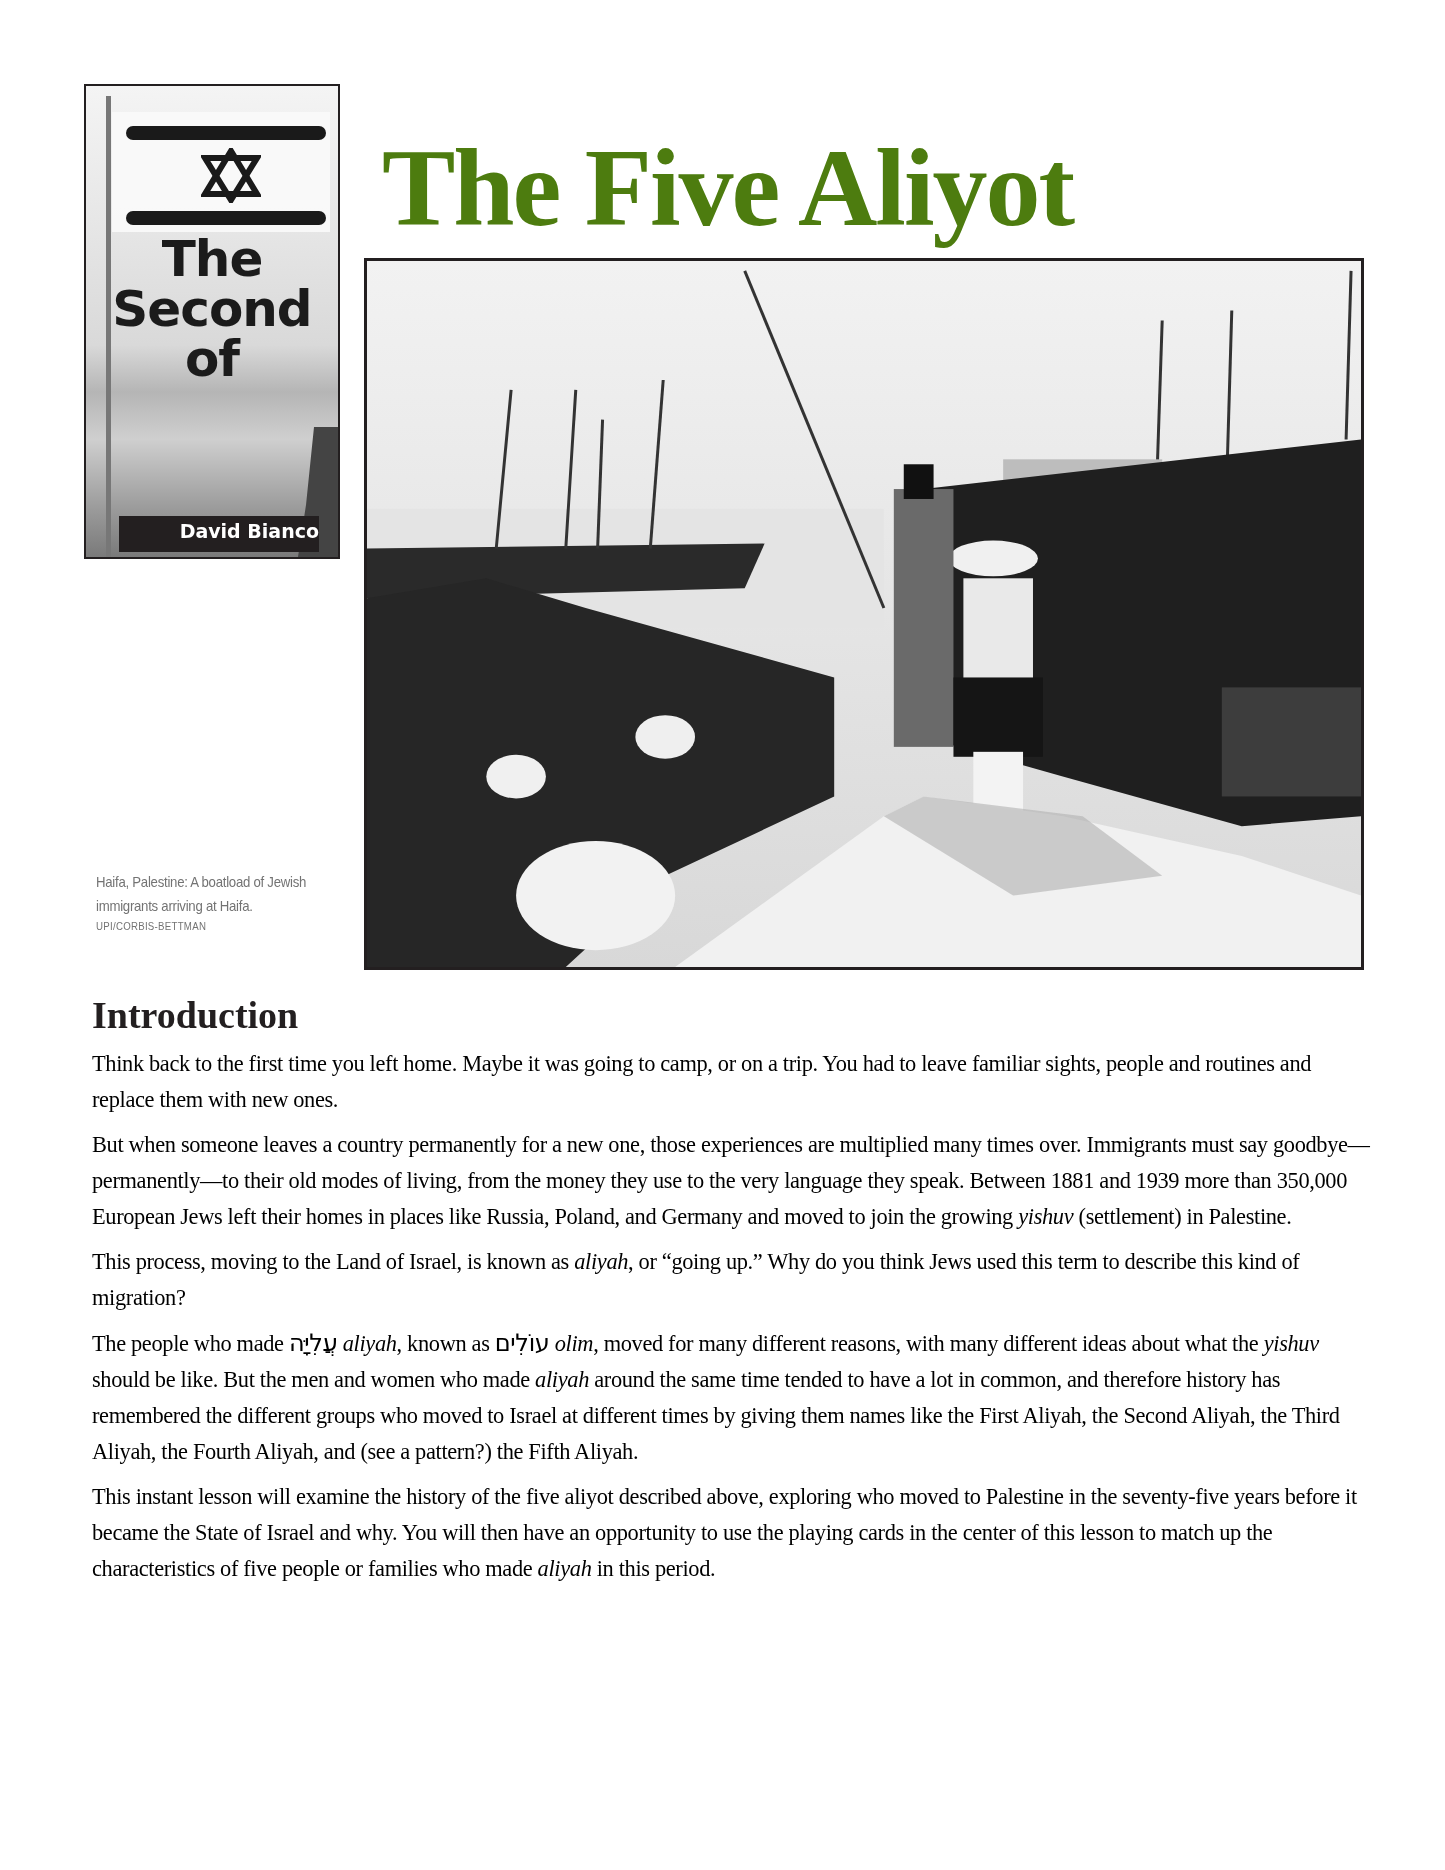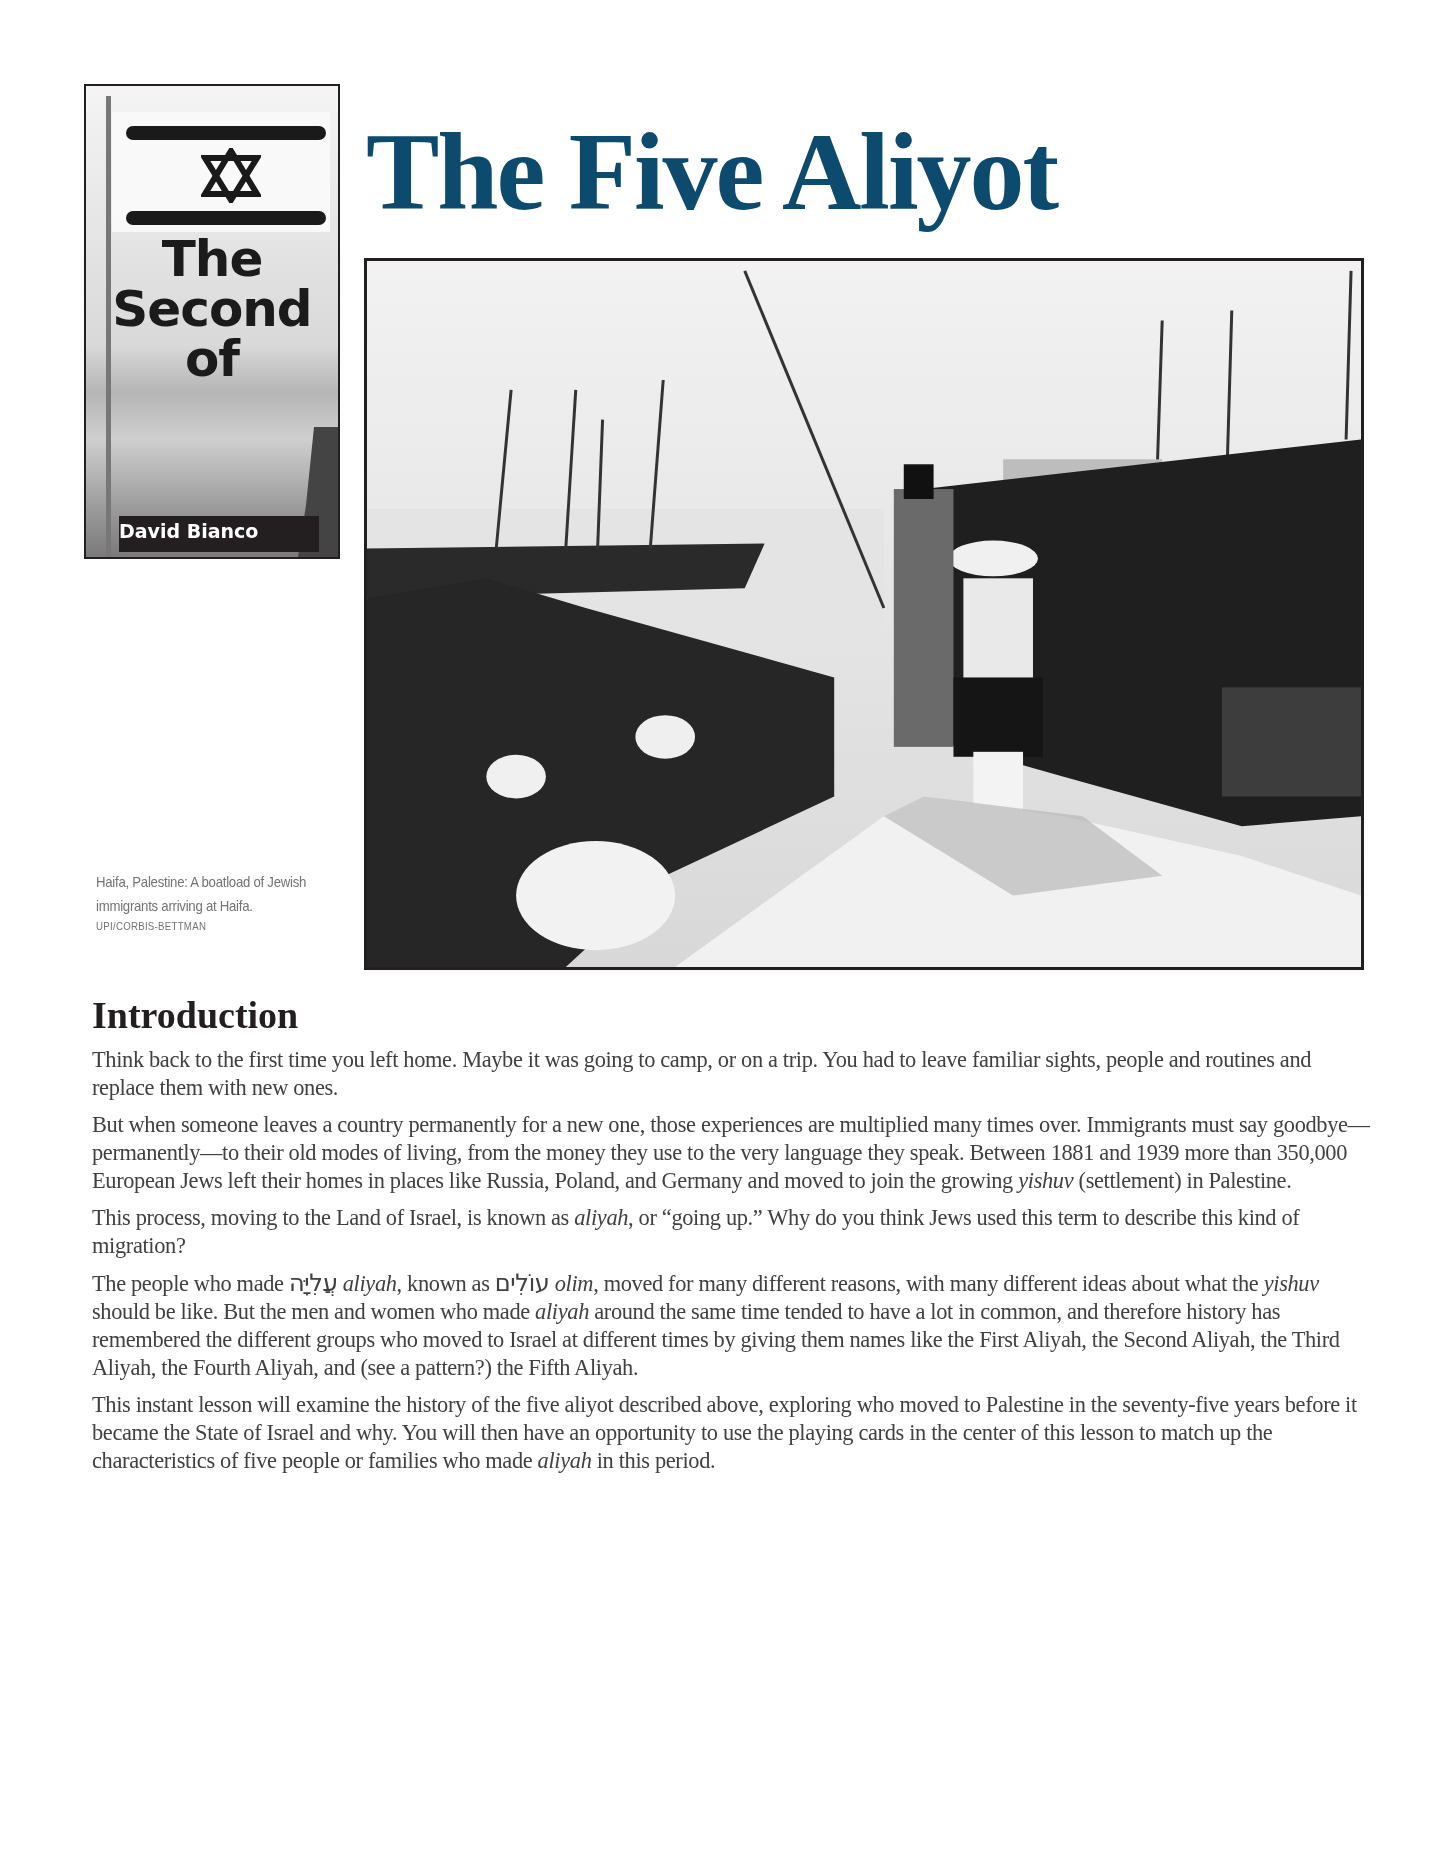--- a/index.html
+++ b/index.html
@@ -13,40 +13,40 @@
   #cover .flag { position: absolute; left: 26px; top: 26px; width: 218px; height: 120px; background: #fafafa; opacity: 0.92; }
   #cover .stripe { position: absolute; left: 40px; width: 200px; height: 14px; background: #1a1a1a; border-radius: 8px; }
   #cover .stripe.top { top: 40px; }
   #cover .stripe.bot { top: 125px; }
   #cover .star { position: absolute; left: 115px; top: 62px; width: 60px; height: 55px; }
   #cover .cover-title { position: absolute; left: 0; width: 100%; top: 148px; text-align: center;
     font-family: "DejaVu Sans", sans-serif; font-weight: bold; color: #1b1b1b; line-height: 50px; font-size: 50px; letter-spacing: -1px; }
   #cover .cover-title span { display: block; }
   #cover .cliff { position: absolute; right: 0; bottom: 0; width: 40px; height: 130px; background: #444; clip-path: polygon(40% 0, 100% 0, 100% 100%, 0 100%, 20% 60%); }
   #cover .author { position: absolute; left: 33px; top: 430px; width: 200px; height: 36px; background: #231f20; color: #fff;
-    font-family: "DejaVu Sans", sans-serif; font-weight: bold; font-size: 19px; line-height: 30px; text-align: left; }
+    font-family: "DejaVu Sans", sans-serif; font-weight: bold; font-size: 19px; line-height: 30px; text-align: right; }
 
   
-  #page-title { position: absolute; left: 366px; top: 112px; margin: 0; font-family: "Liberation Serif", serif;
-    font-weight: bold; font-size: 110px; line-height: 120px; letter-spacing: -2px; color: #0c4a6e; }
+  #page-title { position: absolute; left: 366px; top: 112px; margin: 16px; font-family: "Liberation Serif", serif;
+    font-weight: bold; font-size: 110px; line-height: 120px; letter-spacing: -2px; color: #4d7c0f; }
 
   
   #photo { position: absolute; left: 364px; top: 258px; width: 1000px; height: 712px; border: 3px solid #231f20;
     box-sizing: border-box; overflow: hidden; background: #cfcfcf; }
   #photo svg { width: 100%; height: 100%; display: block; }
 
   
   #caption { position: absolute; left: 96px; top: 870px; width: 260px; font-family: "Liberation Sans", sans-serif; color: #737373; }
   #caption .cap-text { font-size: 15px; line-height: 24px; letter-spacing: -0.3px; transform: scaleX(0.88); transform-origin: left; width: 300px; }
   #caption .credit { font-size: 11px; letter-spacing: 0.3px; margin-top: 2px; transform: scaleX(0.88); transform-origin: left; }
 
   
   #intro { position: absolute; left: 92px; top: 990px; width: 1280px; }
   #intro h2 { margin: 0 0 6px 0; font-family: "Liberation Serif", serif; font-weight: bold; font-size: 38px; line-height: 50px; color: #231f20; }
-  #intro p { margin: 0 0 9px 0; font-family: "Liberation Serif", serif; font-size: 22.4px; line-height: 28px; color: #404040; letter-spacing: -0.35px; }
+  #intro p { margin: 0 0 9px 0; font-family: "Liberation Serif", serif; font-size: 22.4px; line-height: 36px; color: #000000; letter-spacing: -0.35px; }
   #intro i { font-style: italic; }
   .heb { font-family: "DejaVu Sans", sans-serif; font-size: 24px; direction: rtl; unicode-bidi: isolate; }
 </style>
 </head>
 <body>
 
 <div id="cover">
   <div class="pole"></div>
   <div class="flag"></div>
   <div class="stripe top"></div>

